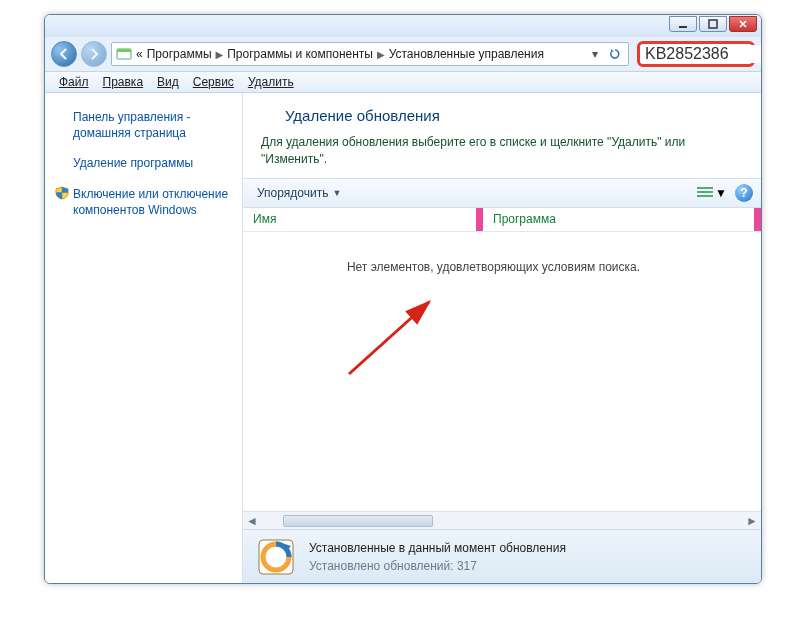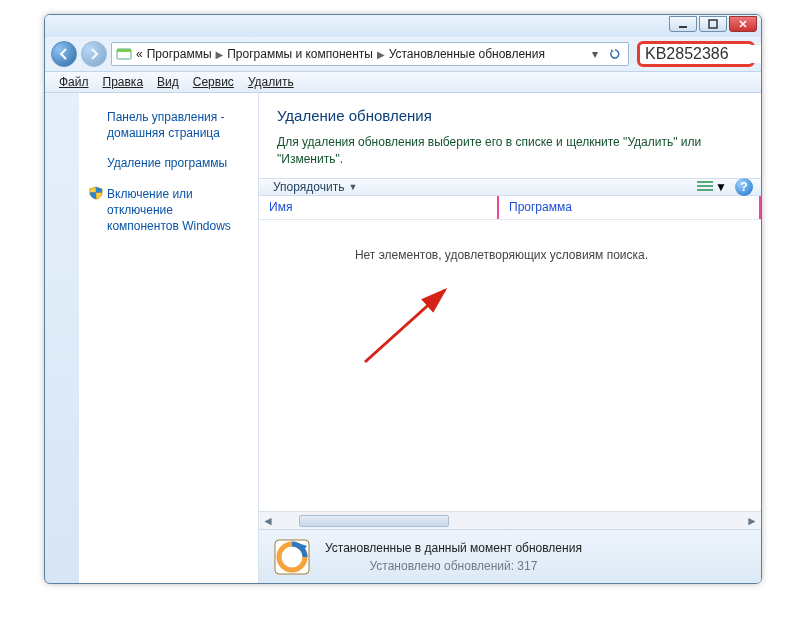--- a/index.html
+++ b/index.html
@@ -28,49 +28,49 @@
 .searchwrap{width:118px;height:26px;border:3px solid #e63b2e;border-radius:6px;background:#fff;display:flex;align-items:center;padding:0 5px;margin-left:4px;}
 .searchwrap input{border:none;outline:none;flex:1;font-size:16px;color:#333;}
 
 
 .menubar{height:22px;background:linear-gradient(#f6fafe,#e3eef9);border-top:1px solid #c2d5e8;border-bottom:1px solid #c2d5e8;display:flex;align-items:center;padding:0 8px;gap:2px;}
 .menuitem{padding:2px 6px;color:#222;}
 .menuitem u{}
 
 
 .bodysplit{display:flex;height:calc(100% - 22px - 34px - 22px);}
-.sidebar{width:180px;background:#fff;border-right:1px solid #d7e2ee;padding:12px 10px;margin-left:34px;}
+.sidebar{width:198px;background:#fff;border-right:1px solid #d7e2ee;padding:12px 10px;}
 .sidelink{color:#0a54a5;padding:4px 2px 4px 18px;line-height:1.35;cursor:default;margin-bottom:6px;position:relative;}
 .sidelink .shield{position:absolute;left:0;top:4px;width:14px;height:14px;}
 
 .main{flex:1;background:#fff;display:flex;flex-direction:column;}
 .mainhdr{padding:14px 18px 10px 18px;}
-.mainhdr h1{color:#0a3f78;font-size:15px;font-weight:normal;margin-bottom:10px;}
+.mainhdr h1{color:#0a3f78;font-size:15px;font-weight:normal;margin-bottom:10px;margin-left:24px;}
 .mainhdr p{color:#14532d;line-height:1.4;}
-.toolbar{height:18px;background:linear-gradient(#f8fbff,#e6eff9);border-top:1px solid #d2e0ee;border-bottom:1px solid #d2e0ee;display:flex;align-items:center;padding:0 8px;}
+.toolbar{height:30px;background:linear-gradient(#f8fbff,#e6eff9);border-top:1px solid #d2e0ee;border-bottom:1px solid #d2e0ee;display:flex;align-items:center;padding:0 8px;}
 .toolbtn{display:flex;align-items:center;gap:4px;color:#1b3c5c;padding:2px 6px;}
 .toolbtn .chev{font-size:9px;color:#456;}
 .toolbar .right{margin-left:auto;display:flex;align-items:center;gap:8px;}
 .viewbtn{display:flex;align-items:center;gap:2px;}
 .helpbtn{width:18px;height:18px;border-radius:50%;background:radial-gradient(circle at 35% 30%,#9dd2ff,#1670c4);color:#fff;display:flex;align-items:center;justify-content:center;font-weight:bold;font-size:12px;}
 
 .colhdr{height:24px;border-bottom:1px solid #e1e8f0;display:flex;align-items:center;background:#fff;}
-.colhdr .col{padding:5px 10px;color:#1d4ed8;border-right:2px solid #ec4899;height:100%;display:flex;align-items:center;}
+.colhdr .col{padding:5px 10px;color:#15803d;border-right:7px solid #ec4899;height:100%;display:flex;align-items:center;}
 .col.name{width:240px;}
 .col.prog{flex:1;text-align:right;}
 
 .listarea{flex:1;position:relative;background:#fff;overflow:hidden;}
 .empty{position:absolute;left:0;right:17px;top:28px;text-align:center;color:#444;}
 .arrow{position:absolute;left:96px;top:62px;pointer-events:none;}
 
 .hscroll{height:18px;background:#f0f3f7;border-top:1px solid #d8e0ea;display:flex;align-items:center;}
 .hscroll .thumb{margin-left:22px;width:150px;height:12px;background:linear-gradient(#e4ebf4,#c8d6e6);border:1px solid #aabed3;border-radius:2px;}
 .hscroll .arrowbtn{width:18px;height:16px;display:flex;align-items:center;justify-content:center;color:#678;}
 
-.statusbar{height:54px;background:linear-gradient(#edf4fb,#dce9f6);border-top:1px solid #cadbec;display:flex;align-items:center;padding:0 12px;gap:12px;text-align:center;}
+.statusbar{height:54px;background:linear-gradient(#edf4fb,#dce9f6);border-top:1px solid #cadbec;display:flex;align-items:center;padding:0 12px;gap:12px;}
 .bigicon{width:42px;height:42px;}
 .statustext .t1{color:#222;}
 .statustext .t2{color:#6d7b89;margin-top:4px;}
 </style>
 </head>
 <body>
 
 <div class="window">
 
   <div class="titlebar">
@@ -106,21 +106,21 @@
       <svg class="icon" viewBox="0 0 16 16">
           <rect x="1" y="3" width="14" height="10" rx="1" fill="#fff" stroke="#5a8"></rect>
           <rect x="1" y="3" width="14" height="3" fill="#7c5"></rect>
         </svg>
       <span class="crumb">
         <span>«</span>
         <span>Программы</span>
           <span class="sep">▶</span>
         <span>Программы и компоненты</span>
           <span class="sep">▶</span>
-        <span>Установленные обновления</span>
+        <span>Установленные управления</span>
       </span>
       <div class="addrbtns">
         <div class="addrbtn">▾</div>
         <div class="addrbtn">
             <svg width="12" height="12" viewBox="0 0 12 12">
               <path d="M6 2 A4 4 0 1 1 2.3 4" fill="none" stroke="#2a6aa8" stroke-width="1.4"></path>
               <path d="M2 1 L2.3 4 L5 3.5 Z" fill="#2a6aa8"></path>
             </svg>
           </div>
       </div>

